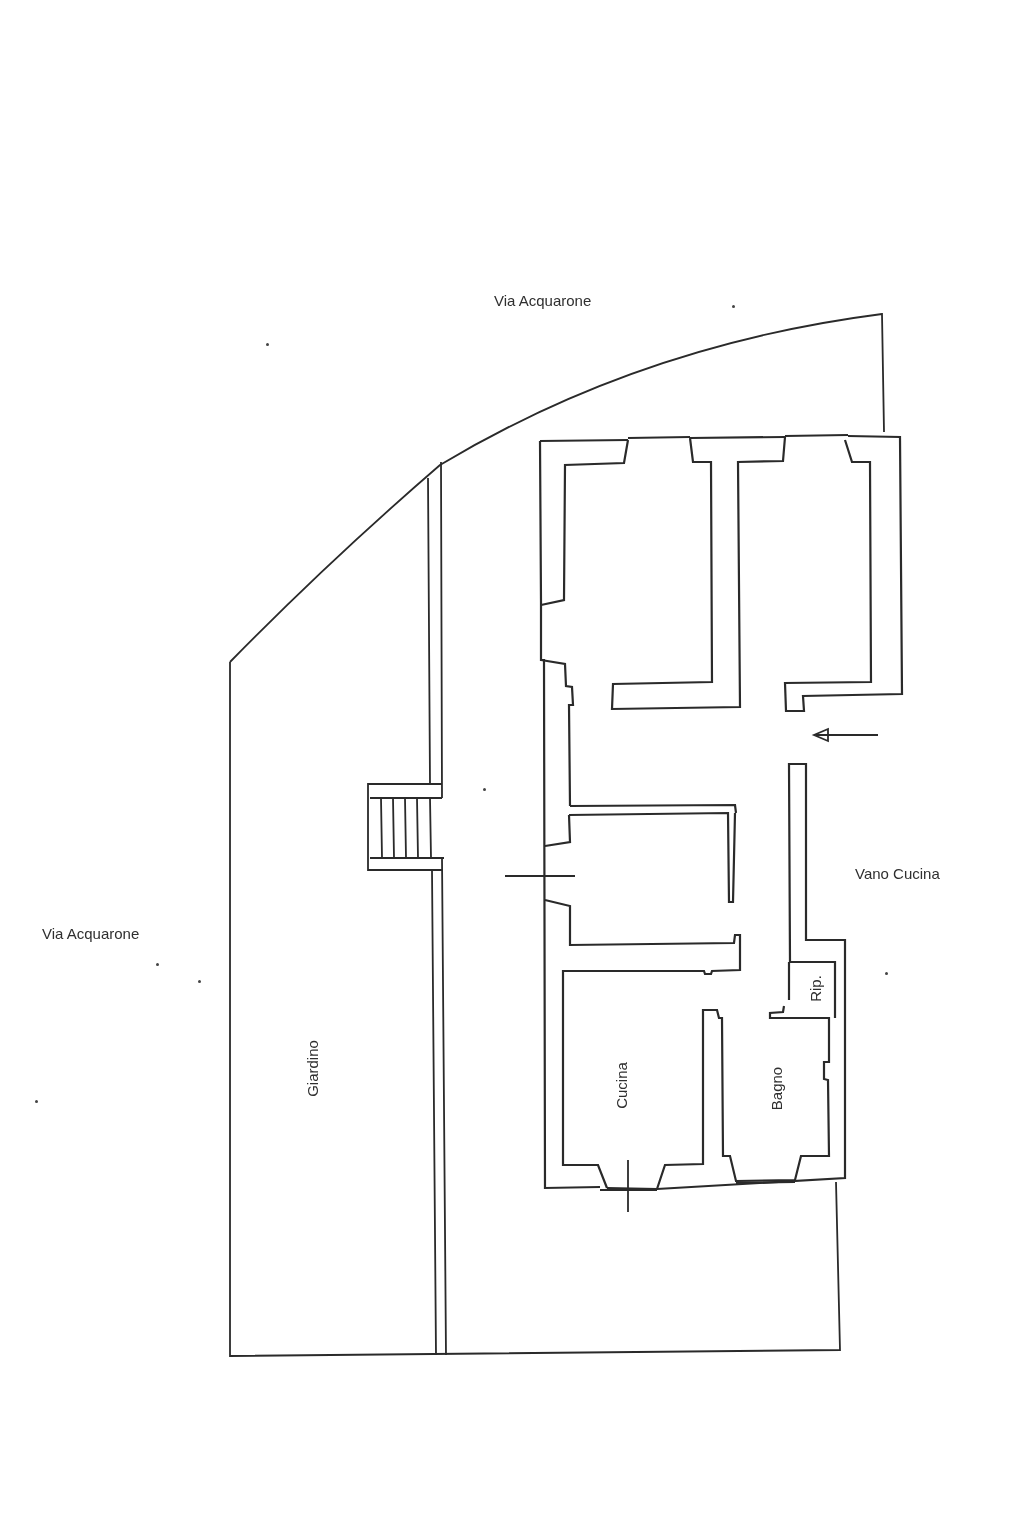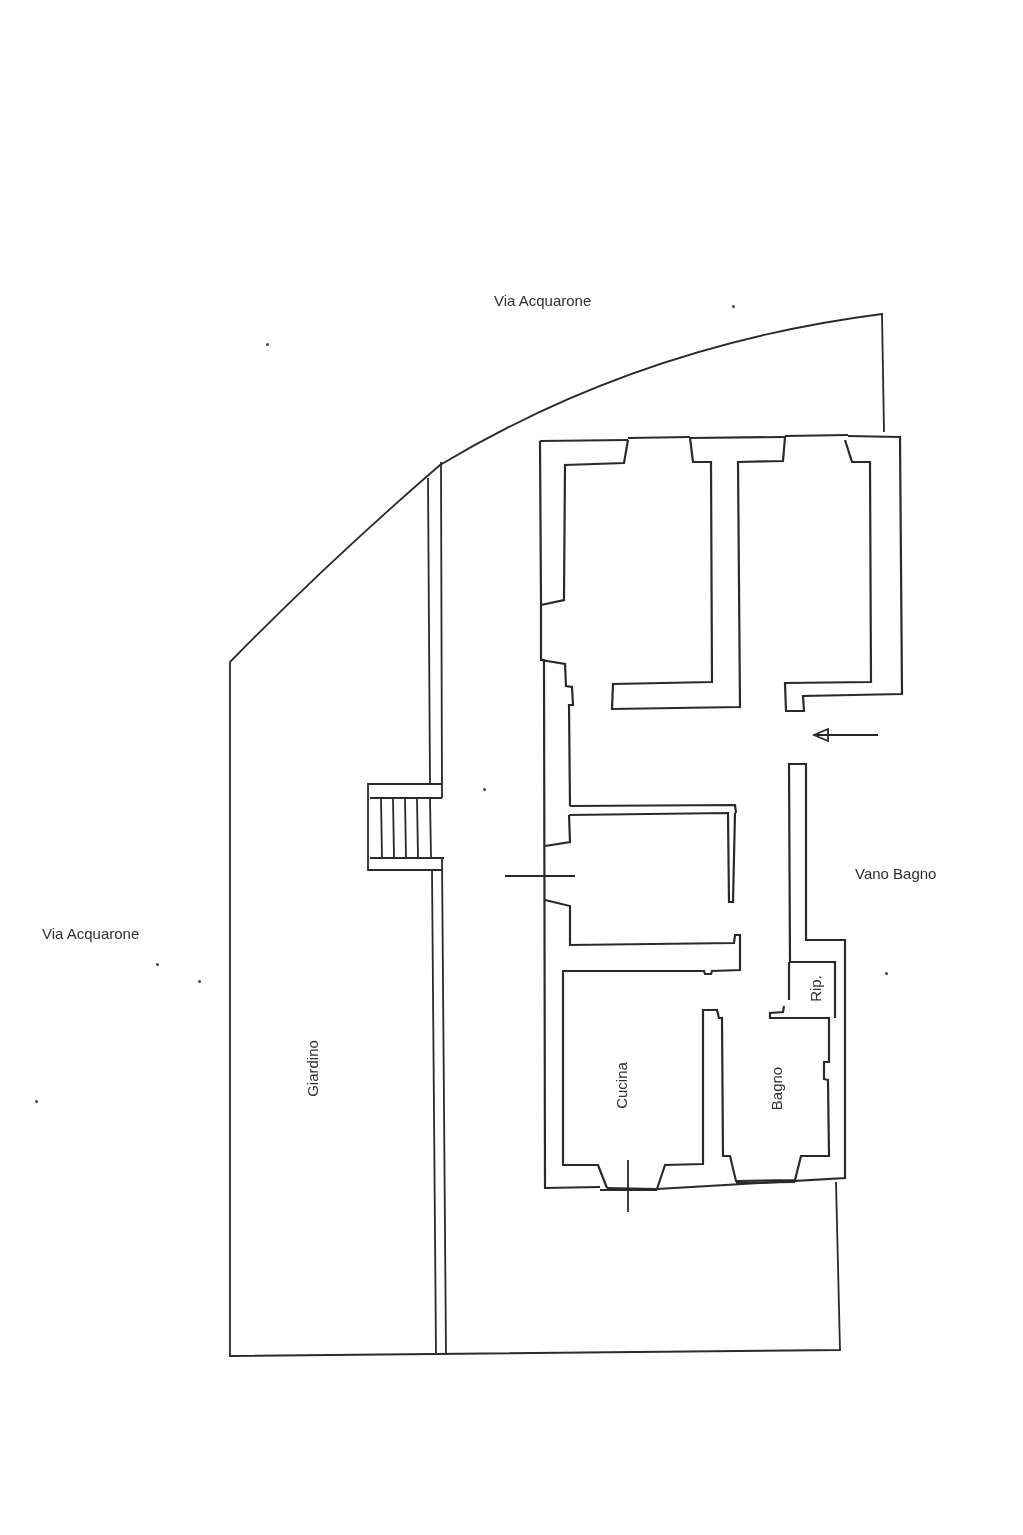--- a/index.html
+++ b/index.html
@@ -60,21 +60,21 @@
   </g>
 
   <g>
     <path class="thin" d="M878 735 L816 735"></path>
     <path class="thin" d="M828 729 L814 735 L828 741 Z" fill="#2a2a2a"></path>
   </g>
 </svg>
 
 <div class="lbl" style="left:494px; top:292px;">Via Acquarone</div>
 <div class="lbl" style="left:42px; top:925px;">Via Acquarone</div>
-<div class="lbl" style="left:855px; top:865px;">Vano Bagno</div>
+<div class="lbl" style="left:855px; top:865px;">Vano Cucina</div>
 <div class="lbl rot" style="left:277px; top:1060px; width:70px; text-align:center;">Giardino</div>
 <div class="lbl rot" style="left:590px; top:1077px; width:62px; text-align:center;">Cucina</div>
 <div class="lbl rot" style="left:746px; top:1080px; width:60px; text-align:center;">Bagno</div>
 <div class="lbl rot" style="left:797px; top:980px; width:36px; text-align:center;">Rip.</div>
 
 <div class="speck" style="left:266px; top:343px;"></div>
 <div class="speck" style="left:732px; top:305px;"></div>
 <div class="speck" style="left:483px; top:788px;"></div>
 <div class="speck" style="left:156px; top:963px;"></div>
 <div class="speck" style="left:198px; top:980px;"></div>

